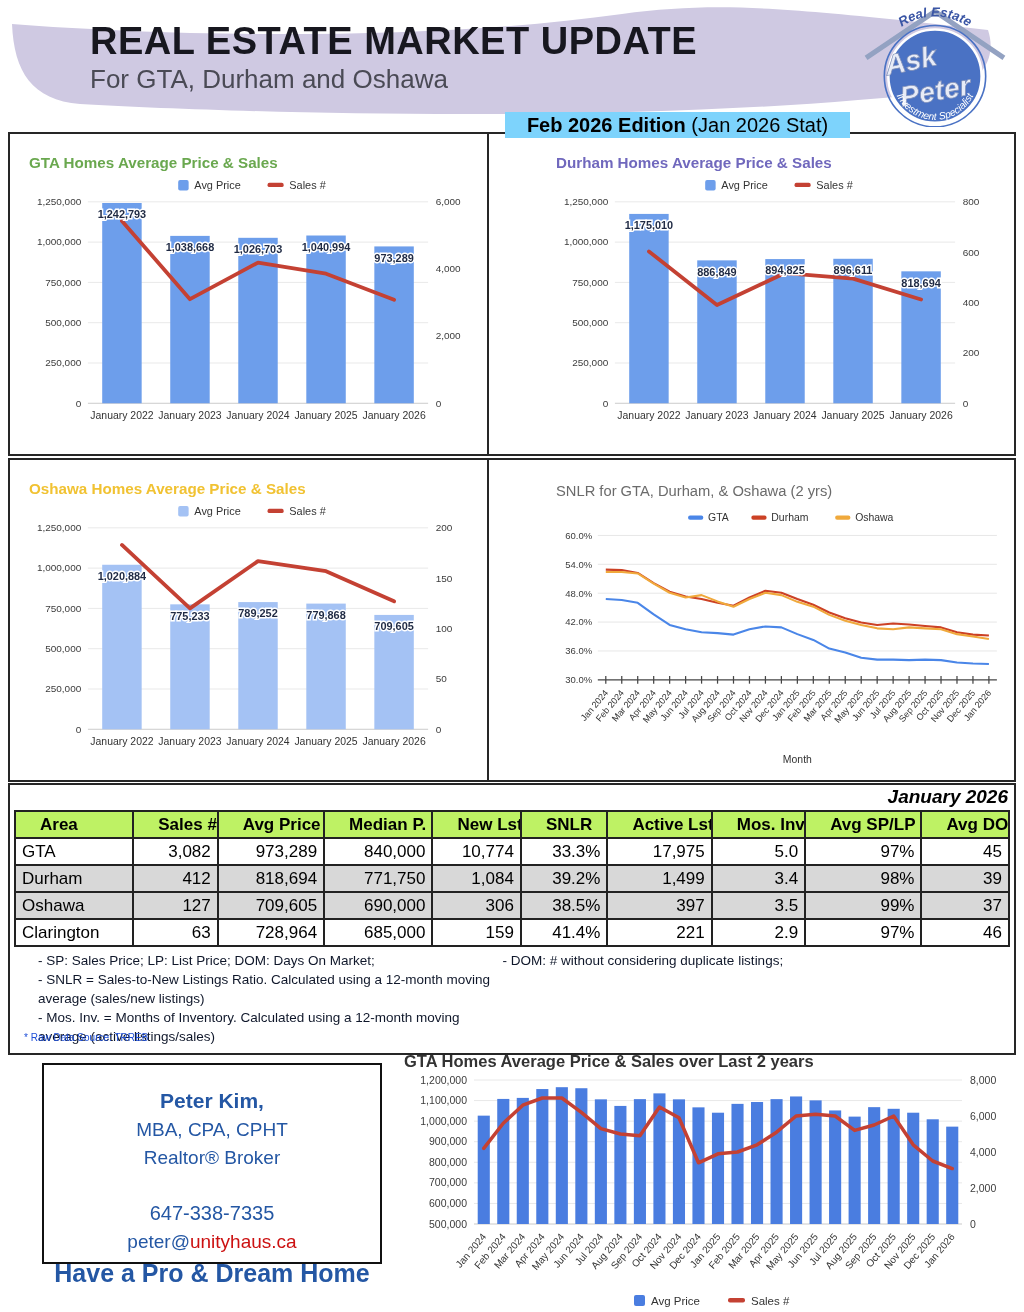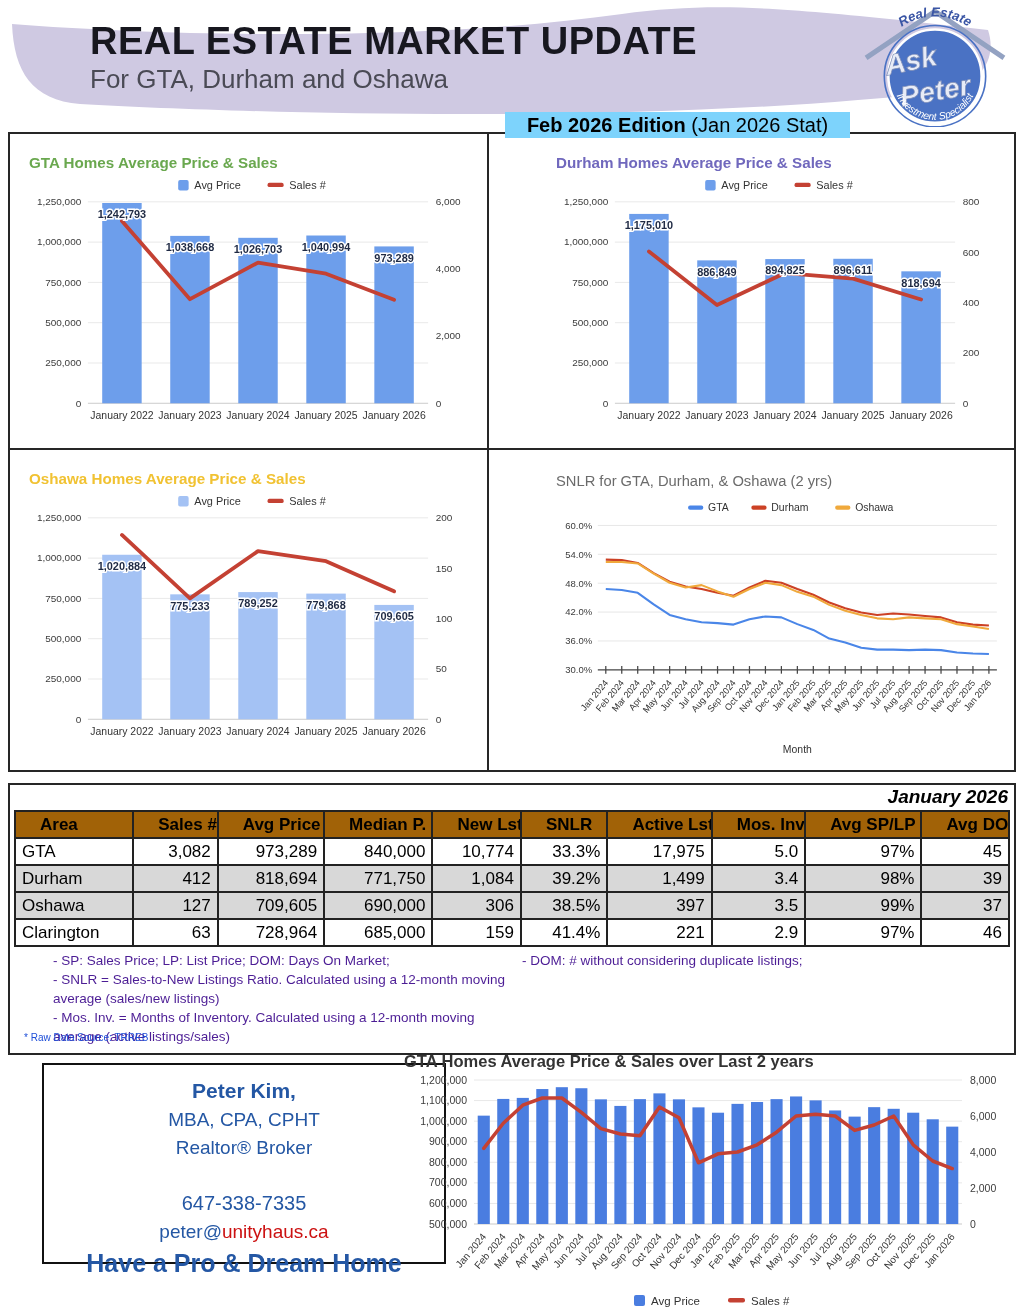--- a/index.html
+++ b/index.html
@@ -8,40 +8,40 @@
   
   #banner-svg{left:0;top:0;width:1010px;height:128px;}
   #brand-block{left:90px;top:21px;width:660px;text-align:left;}
   #brand-title{font-size:38px;font-weight:bold;color:#17171f;letter-spacing:.5px;line-height:1.1;}
   #brand-subtitle{font-size:26px;color:#4a4a55;margin-top:1px;}
   #logo-svg{left:860px;top:3px;width:150px;height:124px;}
   #edition-note{top:112px;left:505px;width:345px;text-align:center;font-size:20px;line-height:26px;background:#7dd3fc;z-index:6;color:#000;}
   #edition-note .b{font-weight:bold;}
   
   .chart-row{left:8px;width:1004px;height:320px;border:2px solid #262626;display:flex;background:#fff;}
-  #row1{top:132px;} #row2{top:448px;}
+  #row1{top:132px;} #row2{top:458px;}
   .chart-cell{flex:1 1 50%;position:relative;}
   .chart-cell + .chart-cell{border-left:2px solid #262626;padding-left:48px;}
   .chart-cell svg{display:block;width:100%;height:100%;}
   svg text{font-family:"Liberation Sans",sans-serif;}
   
   #table-section{top:783px;left:8px;width:1004px;border:2px solid #262626;background:#fff;}
   #table-caption{text-align:right;font-weight:bold;font-style:italic;font-size:19px;padding:1px 6px 2px 0;color:#000;}
   table#market-table{border-collapse:collapse;width:calc(100% - 8px);margin:0 4px;table-layout:fixed;}
   #market-table th,#market-table td{border:2px solid #222;font-size:17px;padding:1px 6px;height:23px;white-space:nowrap;overflow:hidden;}
-  #market-table th{background:#a16207;text-align:left;font-weight:bold;padding-left:24px;}
+  #market-table th{background:#bef264;text-align:left;font-weight:bold;padding-left:24px;}
   #market-table td{text-align:right;}
   #market-table td:first-child{text-align:left;}
   #market-table tr.alt td{background:#d8d8d8;}
-  #table-footnotes{font-size:13.5px;color:#4c1d95;padding:5px 4px 7px;line-height:1.4;margin-left:39px;}
+  #table-footnotes{font-size:13.5px;color:#0f172a;padding:5px 28px 7px;line-height:1.4;}
   .fn-row{display:flex;}
   .fn-left{flex:0 0 49%;}
   #source-note{top:1032px;left:24px;font-size:10px;color:#1d4ed8;}
   
-  #contact-card{top:1063px;left:42px;width:404px;height:201px;border:2.5px solid #111;text-align:center;padding-top:11px;box-sizing:border-box;background:#fff;}
+  #contact-card{top:1063px;left:42px;width:340px;height:201px;border:2.5px solid #111;text-align:center;padding-top:21px;box-sizing:border-box;background:#fff;}
   #contact-card div{line-height:1.45;}
   .c-blue{color:#2457a4;}
   .c-red{color:#cc1111;}
   #contact-name{font-size:21px;font-weight:bold;}
   #contact-creds,#contact-role{font-size:19px;}
   #contact-phone{font-size:20px;margin-top:27px;}
   #contact-email{font-size:19px;}
   #contact-tagline{font-size:25px;font-weight:bold;}
   #bottom-chart-wrap{top:1050px;left:396px;width:628px;height:262px;}
   #bottom-chart-wrap svg{width:100%;height:100%;display:block;}

